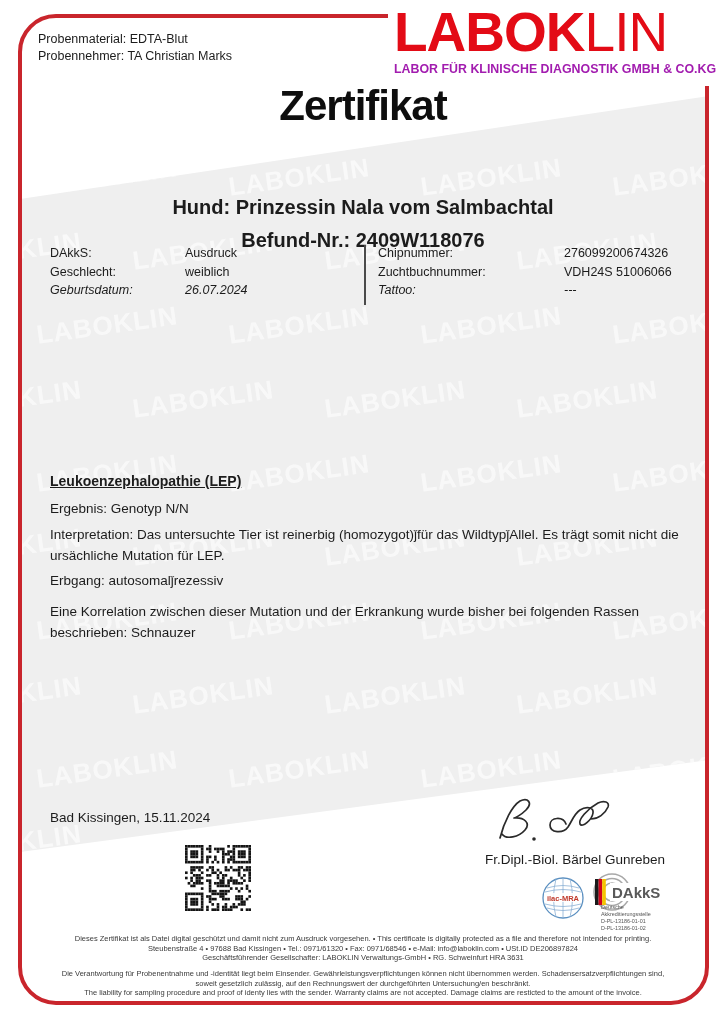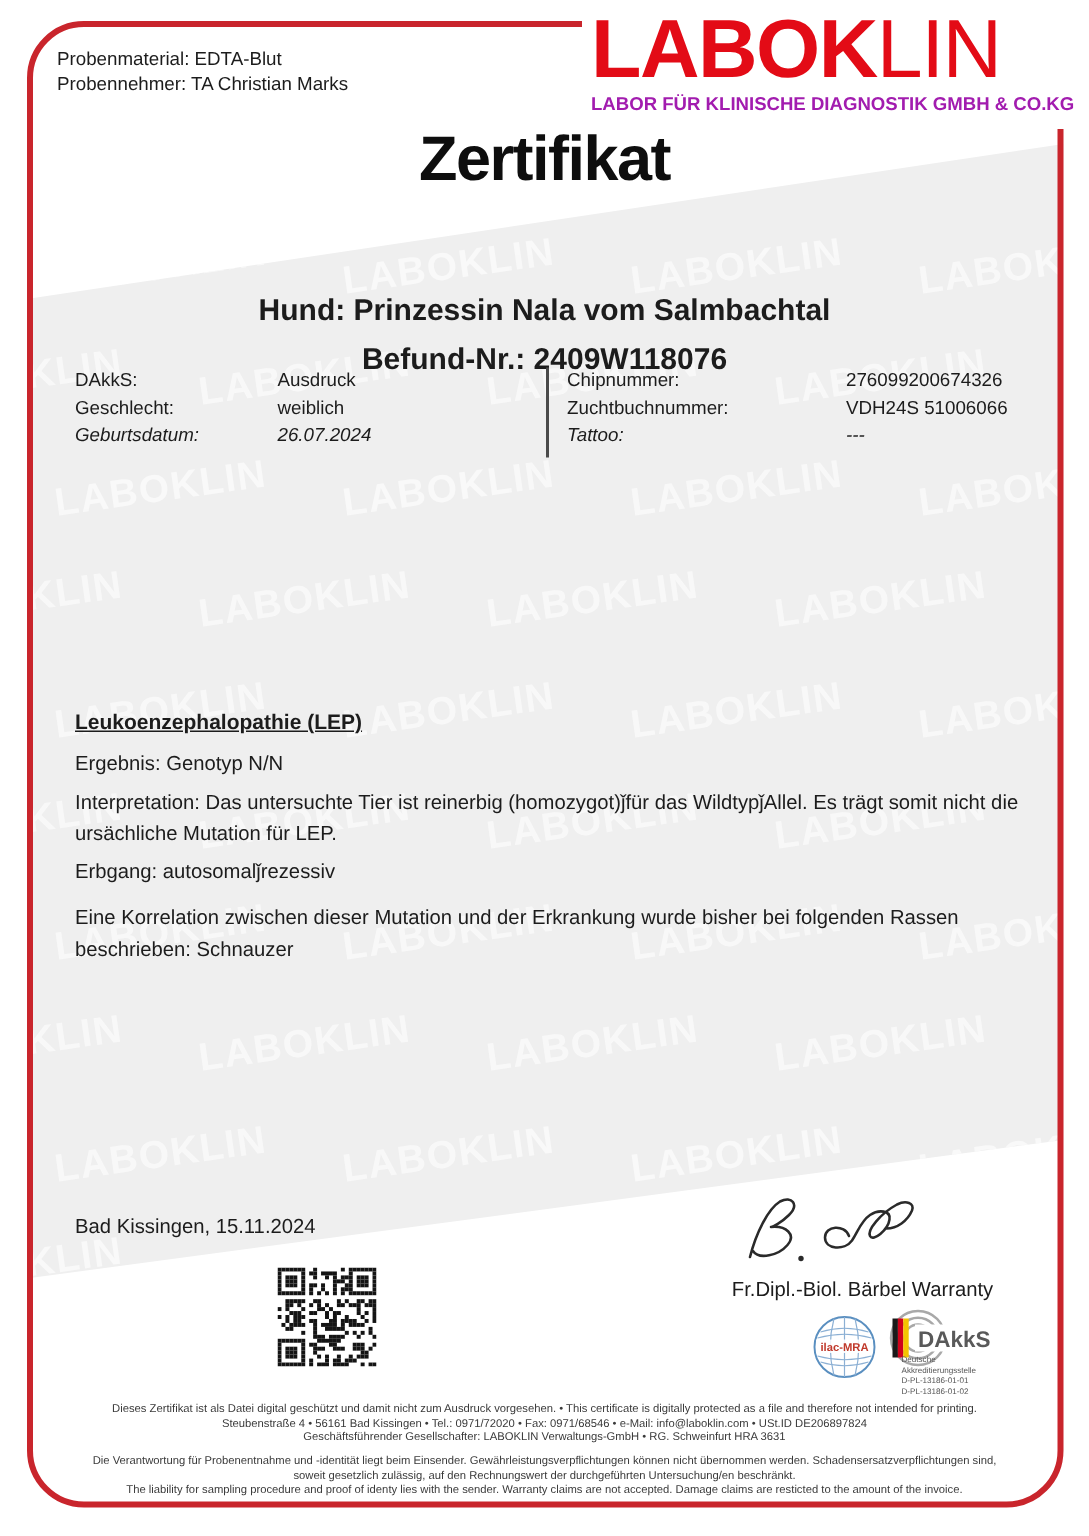--- a/index.html
+++ b/index.html
@@ -448,21 +448,21 @@
   <div class="signature">
     <svg width="165" height="52" viewBox="0 0 165 52">
       <g fill="none" stroke="#2a2a2a" stroke-width="1.7" stroke-linecap="round" stroke-linejoin="round">
         <path d="M30,44 C34,28 42,12 50,7 C58,3 63,9 56,16 C51,21 45,24 44,24 C54,23 61,29 55,36 C49,43 36,46 32,40"></path>
         <path d="M96,30 C93,22 80,23 80,31 C80,39 93,40 98,33 C102,27 104,20 110,16 C116,12 124,13 123,19 C122,26 112,34 110,30 C108,26 117,15 128,9 C134,6 140,8 138,13 C135,20 128,25 121,25"></path>
       </g>
       <circle cx="64" cy="45" r="1.8" fill="#2a2a2a"></circle>
     </svg>
   </div>
 
-  <div class="signer">Fr.Dipl.-Biol. Bärbel Warranty</div>
+  <div class="signer">Fr.Dipl.-Biol. Bärbel Gunreben</div>
 
   <div class="seal-ilac">
     <svg width="44" height="44" viewBox="0 0 44 44">
       <circle cx="22" cy="22" r="20" fill="none" stroke="#5a8fc0" stroke-width="1.3"></circle>
       <g fill="none" stroke="#8cb0d4" stroke-width="0.8">
         <path d="M6,12 Q22,7 38,12"></path>
           <path d="M4,16 Q22,11 40,16"></path>
         <path d="M4,28 Q22,33 40,28"></path>
           <path d="M6,32 Q22,37 38,32"></path>
         <path d="M15,3 Q10,22 15,41"></path>
@@ -491,21 +491,21 @@
 
   <div class="dakks-sub">
     <div>Deutsche</div>
     <div>Akkreditierungsstelle</div>
     <div>D-PL-13186-01-01</div>
     <div>D-PL-13186-01-02</div>
   </div>
 
   <div class="legal legal1">
     <div>Dieses Zertifikat ist als Datei digital geschützt und damit nicht zum Ausdruck vorgesehen. • This certificate is digitally protected as a file and therefore not intended for printing.</div>
-    <div>Steubenstraße 4 • 56161 Bad Kissingen • Tel.: 0971/72020 • Fax: 0971/68546 • e-Mail: info@laboklin.com • USt.ID DE206897824</div>
+    <div>Steubenstraße 4 • 97688 Bad Kissingen • Tel.: 0971/61320 • Fax: 0971/68546 • e-Mail: info@laboklin.com • USt.ID DE206897824</div>
     <div>Geschäftsführender Gesellschafter: LABOKLIN Verwaltungs-GmbH • RG. Schweinfurt HRA 3631</div>
   </div>
 
   <div class="legal legal2">
     <div>Die Verantwortung für Probenentnahme und -identität liegt beim Einsender. Gewährleistungsverpflichtungen können nicht übernommen werden. Schadensersatzverpflichtungen sind,</div>
     <div>soweit gesetzlich zulässig, auf den Rechnungswert der durchgeführten Untersuchung/en beschränkt.</div>
     <div>The liability for sampling procedure and proof of identy lies with the sender. Warranty claims are not accepted. Damage claims are resticted to the amount of the invoice.</div>
   </div>
 
 </div>

